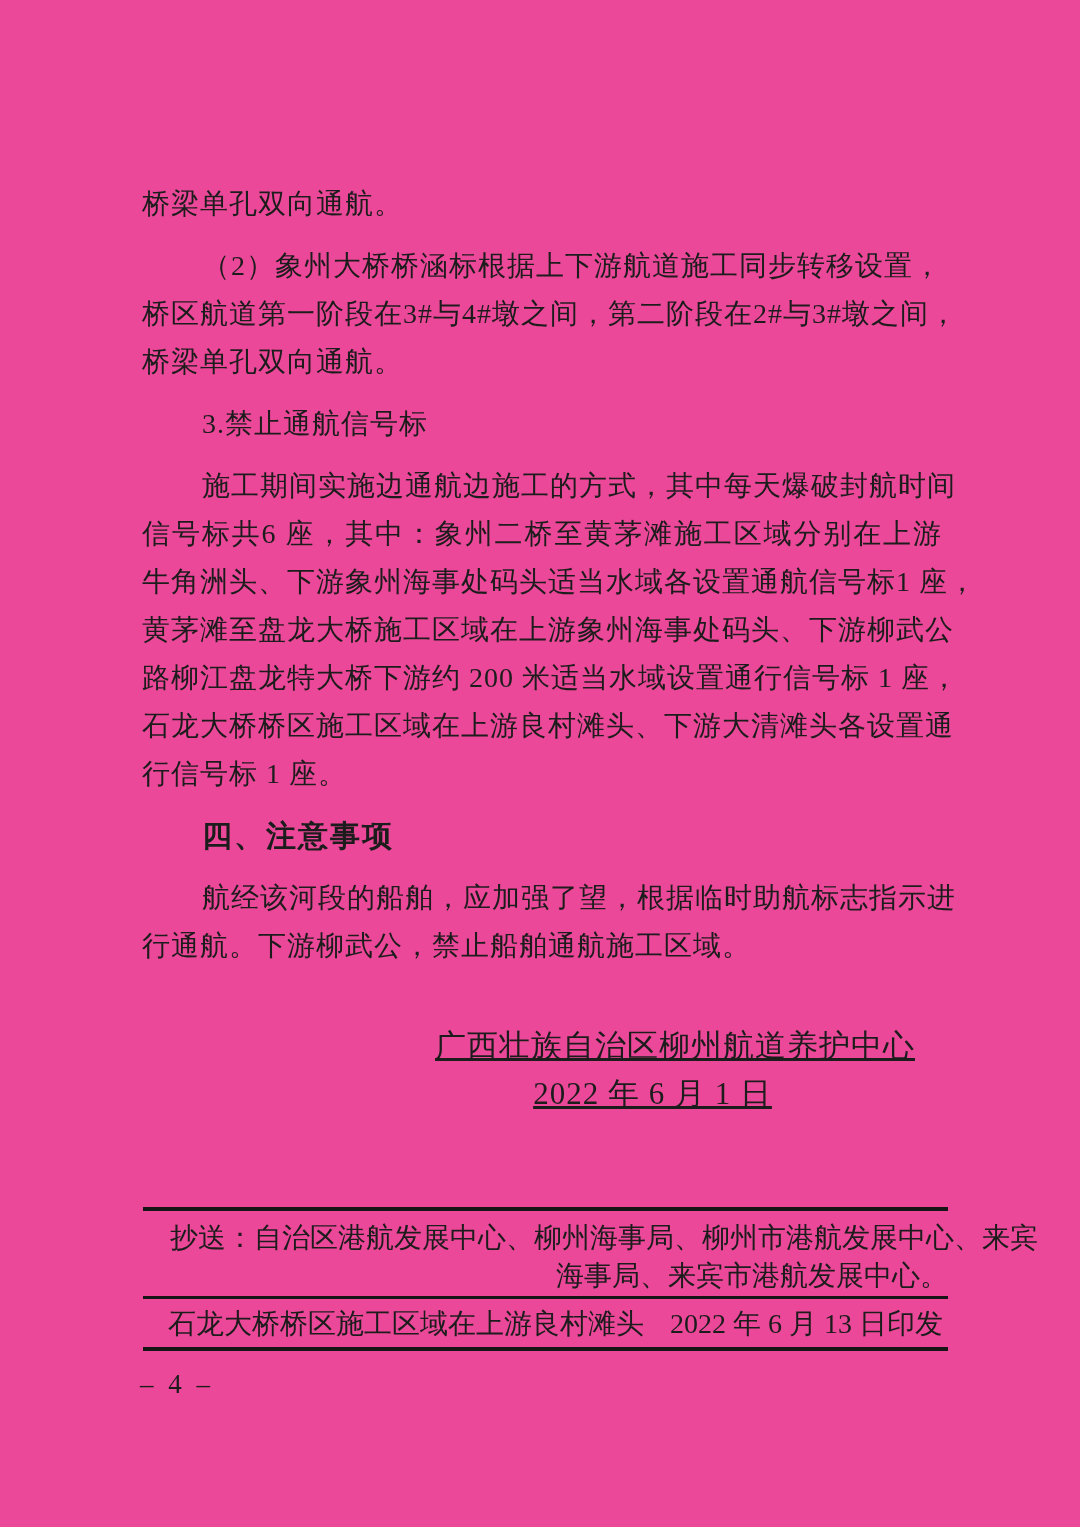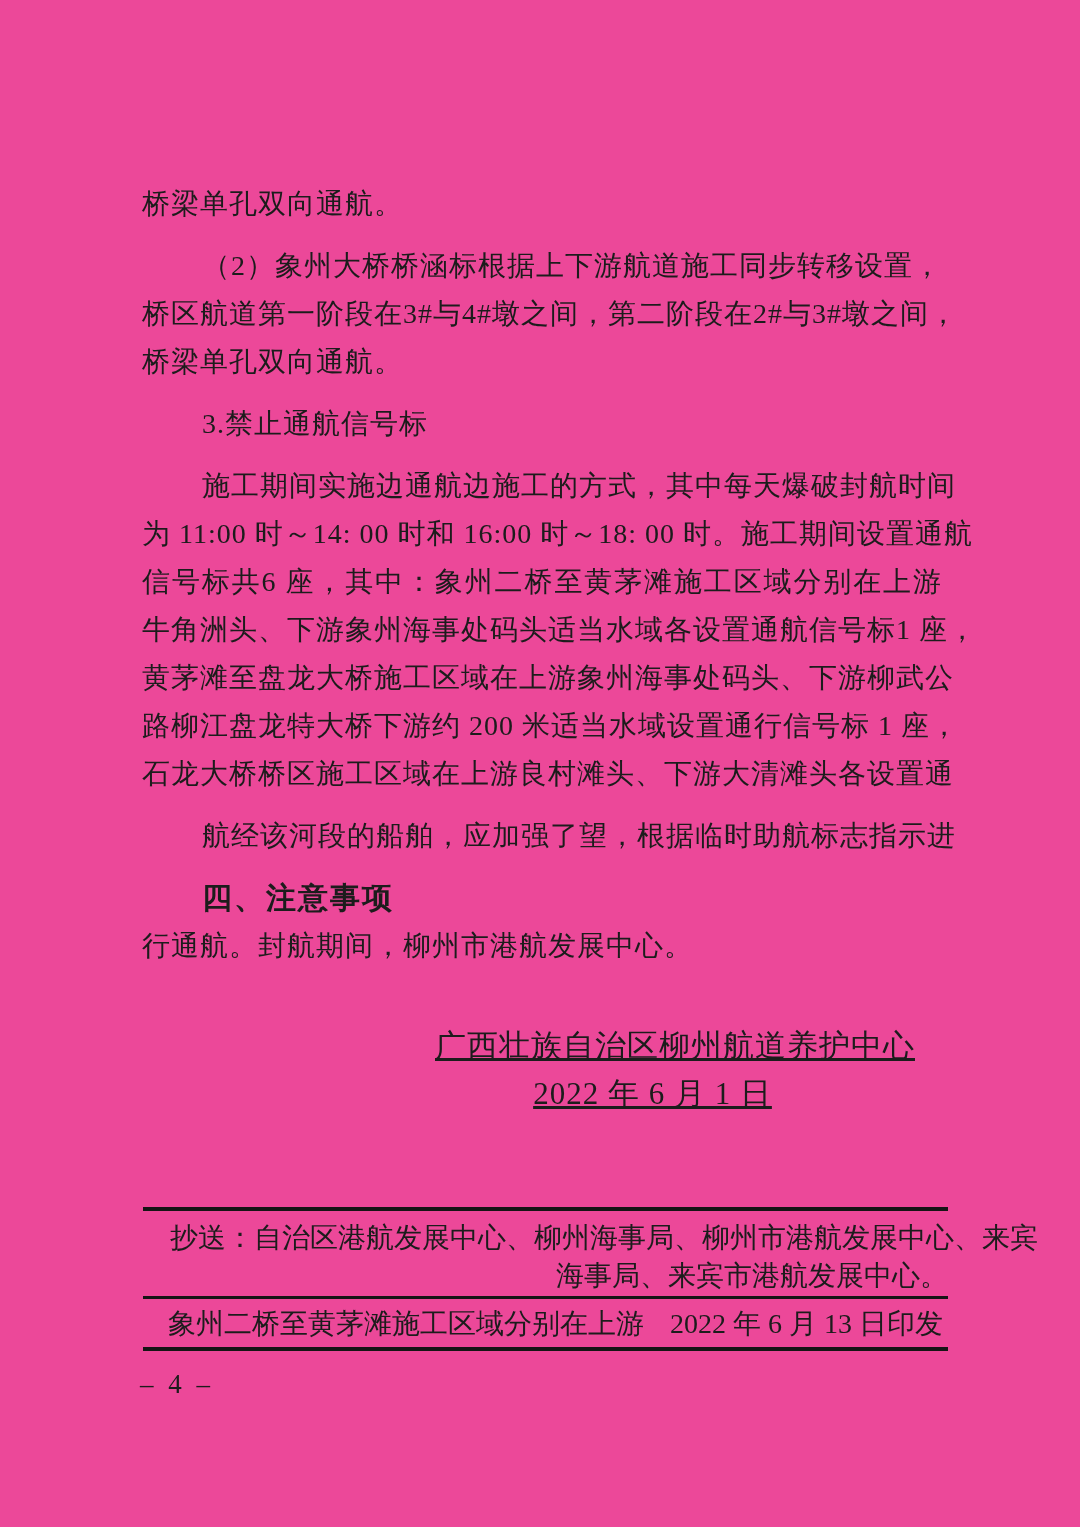--- a/index.html
+++ b/index.html
@@ -121,47 +121,47 @@
 
 <div class="page">
 
   <div class="doc-body">
     <div class="line l-plain">桥梁单孔双向通航。</div>
     <div class="line l-just indent">（2）象州大桥桥涵标根据上下游航道施工同步转移设置，</div>
     <div class="line l-just">桥区航道第一阶段在3#与4#墩之间，第二阶段在2#与3#墩之间，</div>
     <div class="line l-plain">桥梁单孔双向通航。</div>
     <div class="line l-plain indent">3.禁止通航信号标</div>
     <div class="line l-just indent">施工期间实施边通航边施工的方式，其中每天爆破封航时间</div>
-    <div class="line l-just">为 11:00 时～14: 00 时和 16:00 时～18: 00 时。施工期间设置通航</div>
     <div class="line l-just">信号标共6 座，其中：象州二桥至黄茅滩施工区域分别在上游</div>
     <div class="line l-just">牛角洲头、下游象州海事处码头适当水域各设置通航信号标1 座，</div>
     <div class="line l-just">黄茅滩至盘龙大桥施工区域在上游象州海事处码头、下游柳武公</div>
     <div class="line l-just">路柳江盘龙特大桥下游约 200 米适当水域设置通行信号标 1 座，</div>
     <div class="line l-just">石龙大桥桥区施工区域在上游良村滩头、下游大清滩头各设置通</div>
+    <div class="line l-plain">行信号标 1 座。</div>
+    <div class="line l-plain indent heading">四、注意事项</div>
     <div class="line l-just indent">航经该河段的船舶，应加强了望，根据临时助航标志指示进</div>
-    <div class="line l-plain indent heading">四、注意事项</div>
-    <div class="line l-plain">行通航。封航期间，柳州市港航发展中心。</div>
+    <div class="line l-plain">行通航。下游柳武公，禁止船舶通航施工区域。</div>
   </div>
 
   <div class="signature">
     <div class="sig-line">广西壮族自治区柳州航道养护中心</div>
     <div class="sig-line">2022 年 6 月 1 日</div>
   </div>
 
   <div class="rule rule-1"></div>
 
   <div class="cc-block">
     <div class="cc-line">抄送：自治区港航发展中心、柳州海事局、柳州市港航发展中心、来宾</div>
     <div class="cc-line cc-line2">海事局、来宾市港航发展中心。</div>
   </div>
 
   <div class="rule rule-2"></div>
 
   <div class="issuer-row">
-    <span>象州二桥至黄茅滩施工区域分别在上游</span>
+    <span>石龙大桥桥区施工区域在上游良村滩头</span>
     <span>2022 年 6 月 13 日印发</span>
   </div>
 
   <div class="rule rule-3"></div>
 
   <div class="page-number">– 4 –</div>
 
 </div>
 
 </body></html>

